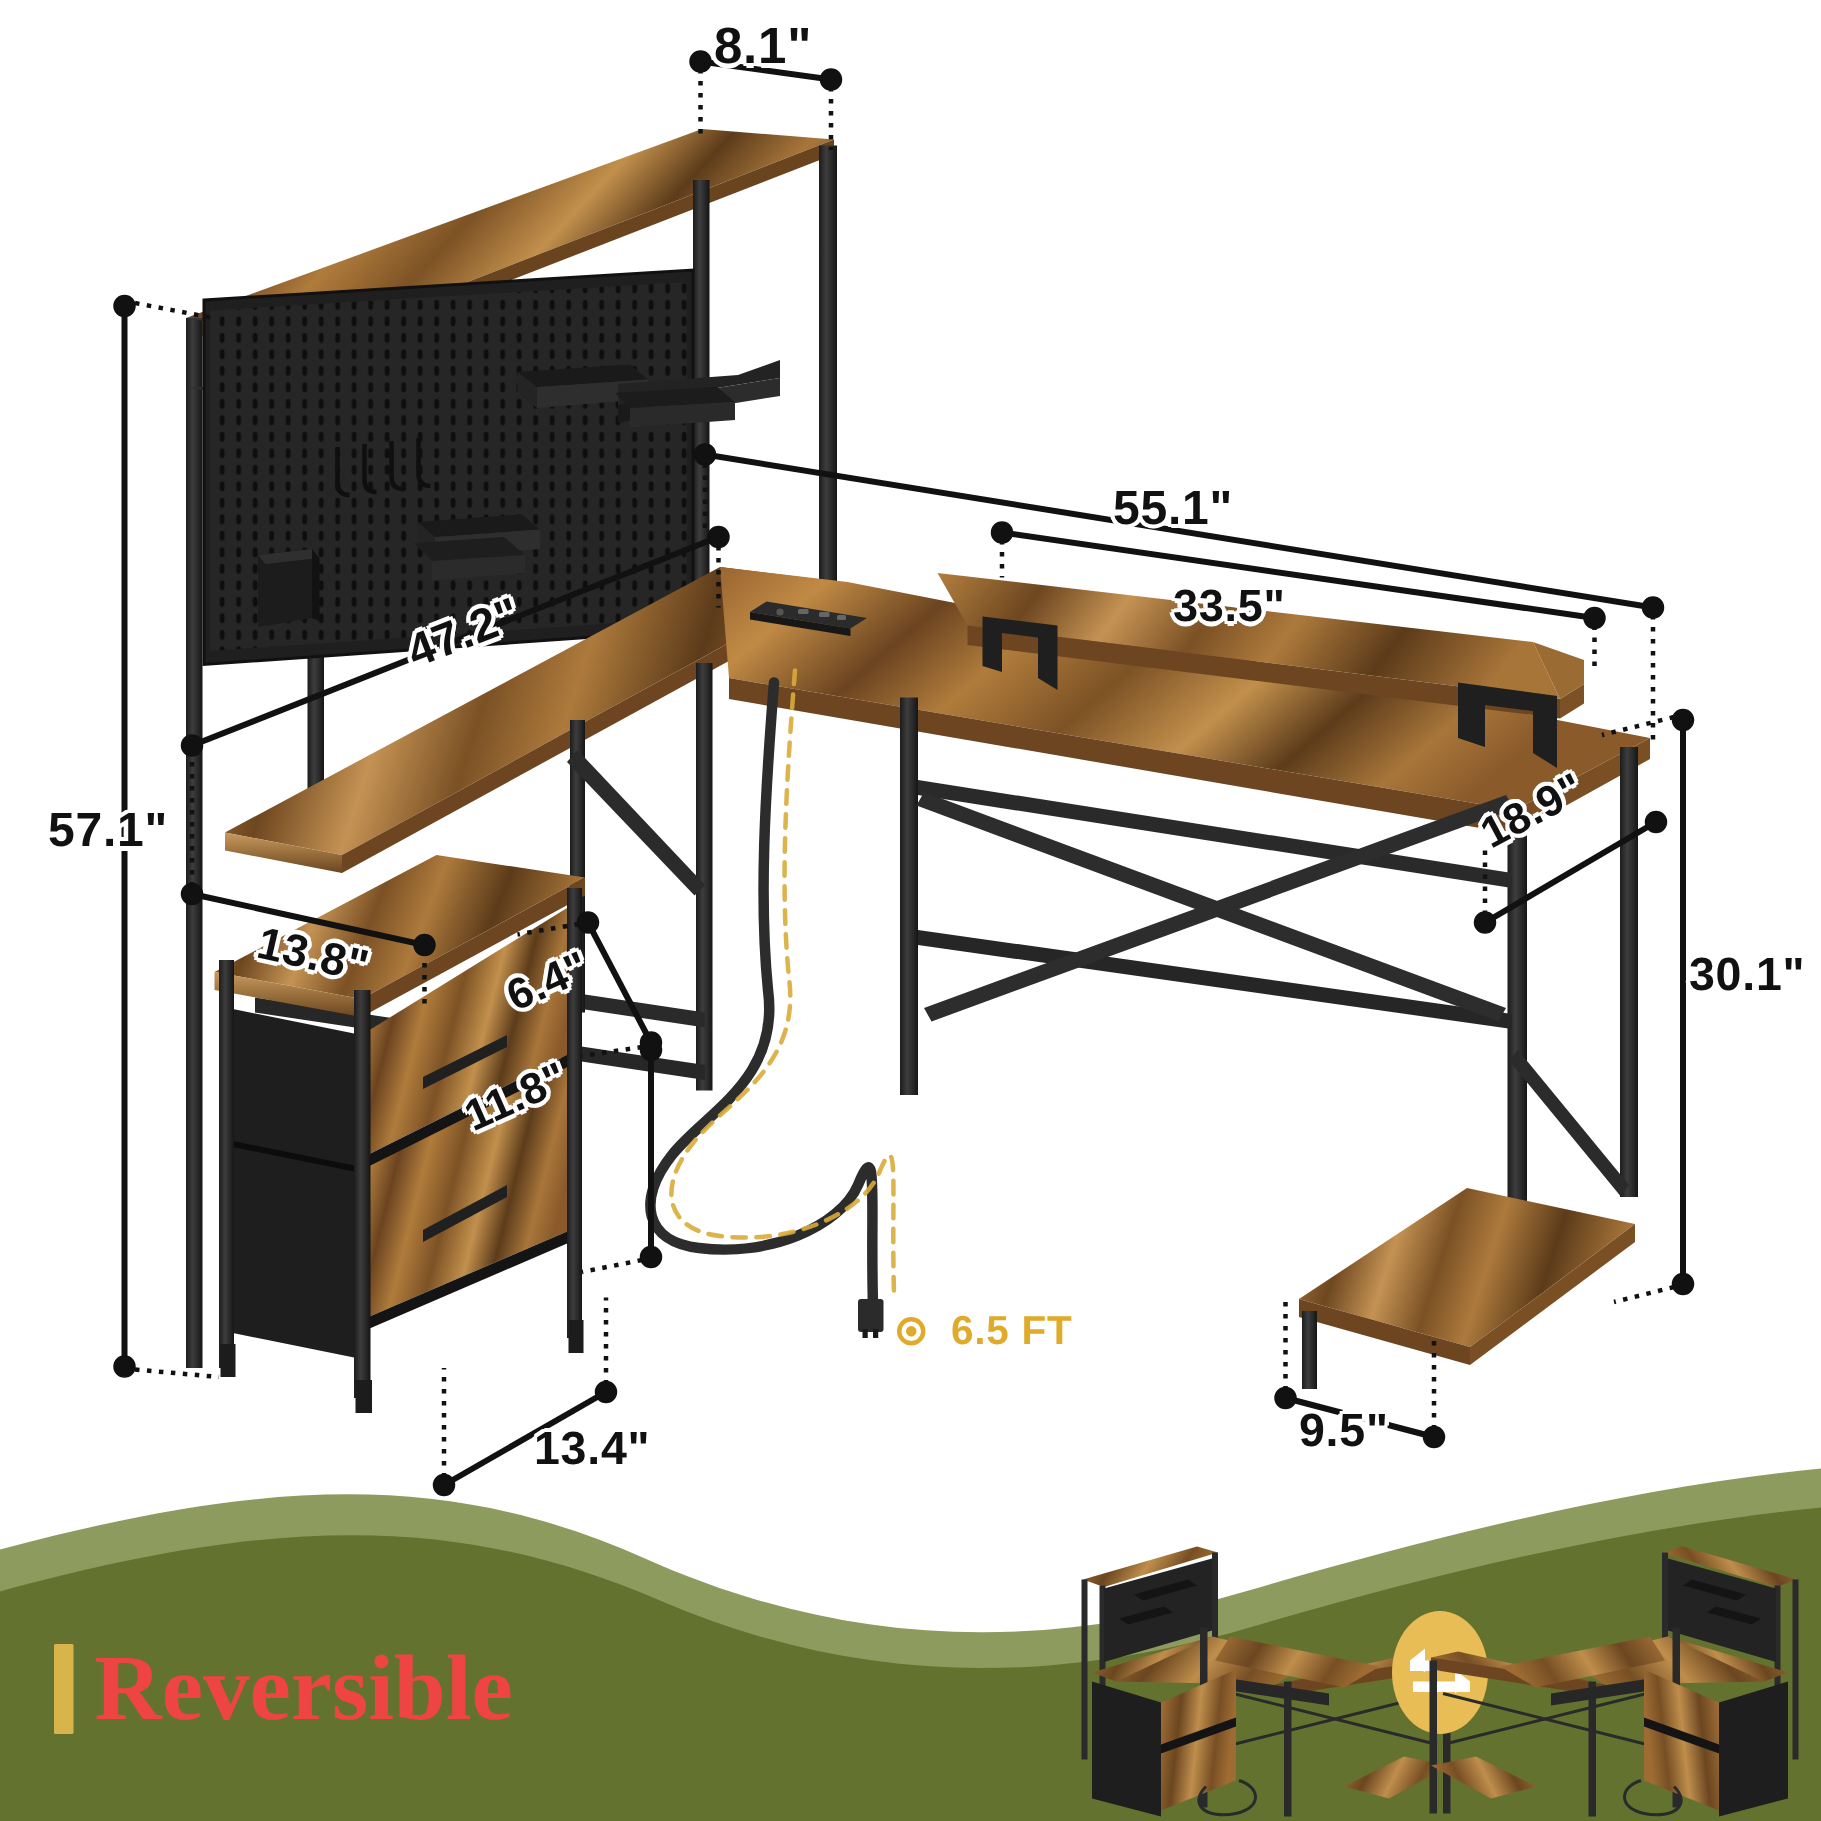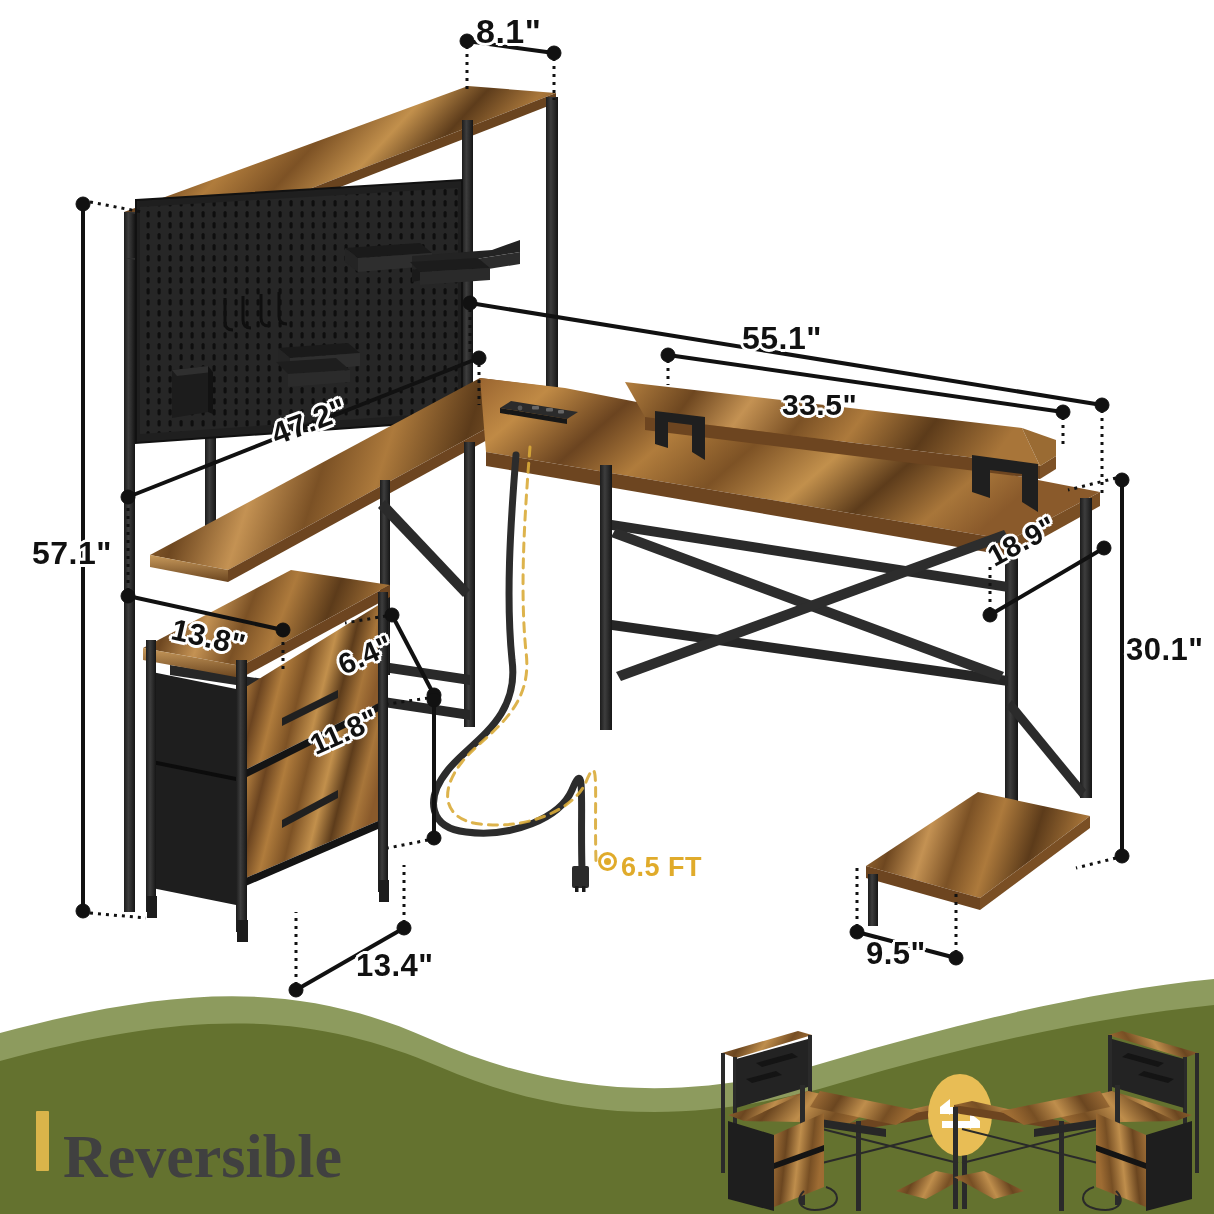--- a/index.html
+++ b/index.html
@@ -31,27 +31,27 @@
     overflow:hidden;
   }
   #banner svg{position:absolute;left:0;top:0;}
   #reversible-wrap{
     position:absolute;left:36px;top:120px;
     display:flex;align-items:center;gap:14px;z-index:5;
   }
   .rev-bar{width:13px;height:60px;background:#d9b44a;border-radius:1px;}
   #reversible-text{
     font-family:"Liberation Serif", serif;
-    font-weight:bold;font-size:62px;color:#404040;line-height:1;margin-top:30px;
+    font-weight:bold;font-size:62px;color:#ef4444;line-height:1;
   }
 
   
   #cable-note{
-    position:absolute;left:598px;top:852px;
-    display:flex;gap:4px;z-index:45;
+    position:absolute;left:598px;top:872px;
+    display:flex;align-items:center;gap:17px;z-index:45;
   }
   #cable-note .dot-icon{
     width:19px;height:19px;border-radius:50%;
     border:3px solid #e0ab2b;box-sizing:border-box;
     display:flex;align-items:center;justify-content:center;
   }
   #cable-note .dot-icon i{display:block;width:7px;height:7px;border-radius:50%;background:#e0ab2b;}
   #cable-note .txt{
     font-family:"Liberation Sans",sans-serif;font-weight:bold;
     font-size:27px;color:#e0ab2b;letter-spacing:.5px;

